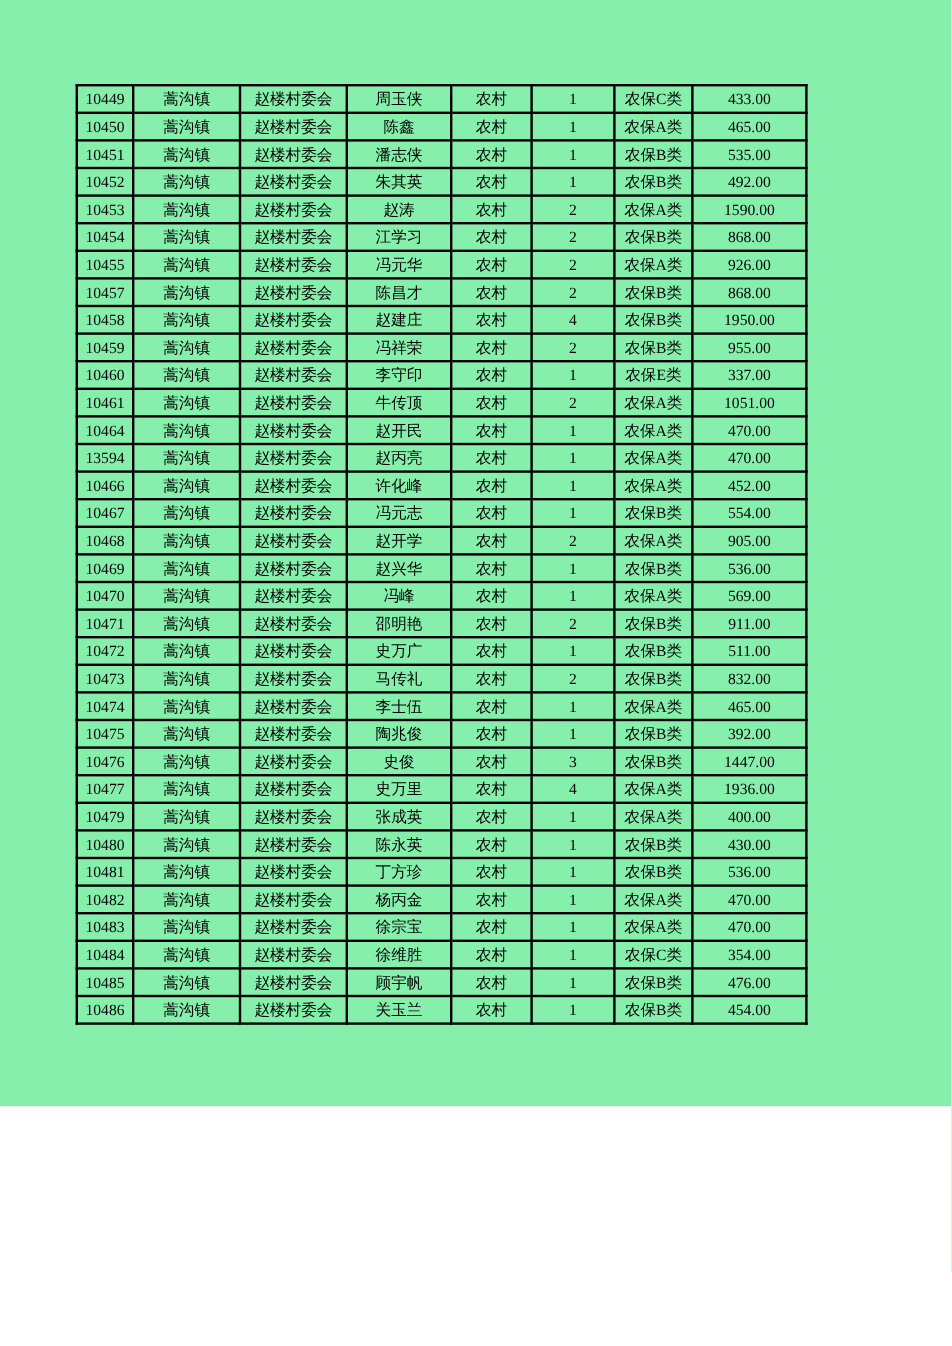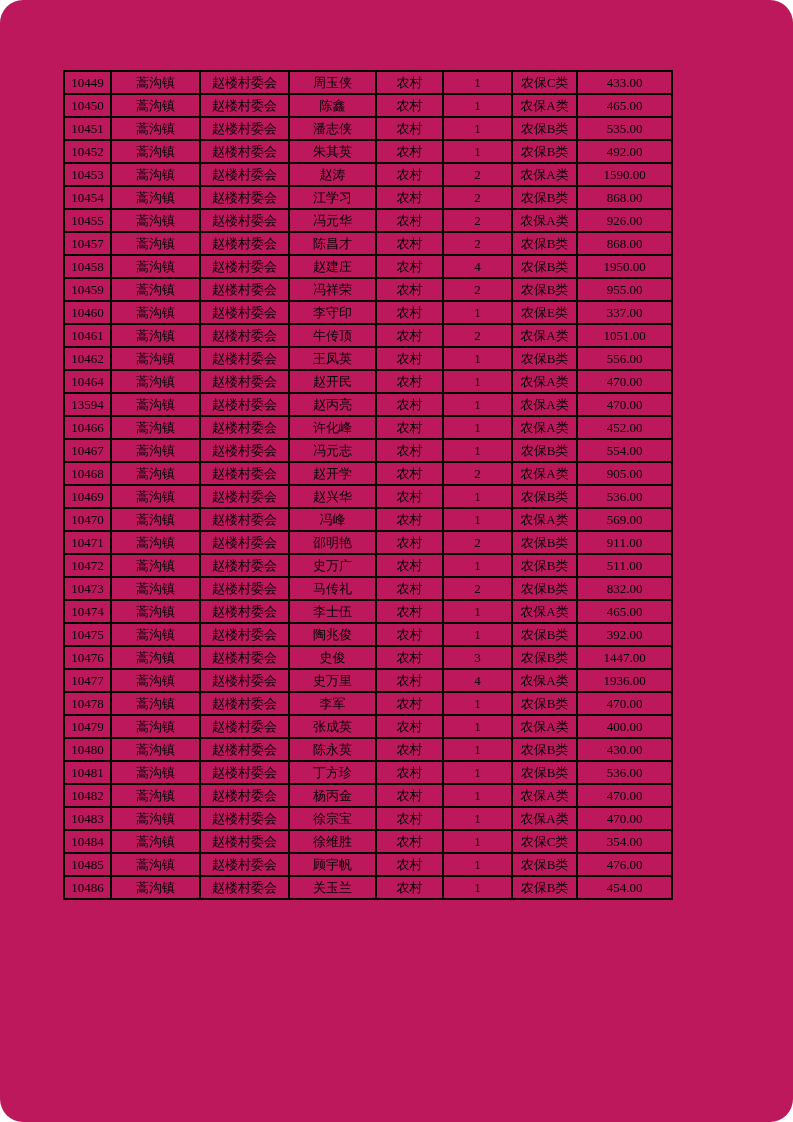--- a/index.html
+++ b/index.html
@@ -3,26 +3,25 @@
 <meta charset="utf-8">
 <style>
   html, body {
     margin: 0;
     padding: 0;
     background: #ffffff;
   }
   .page {
     position: relative;
     width: 793px;
-    height: 1122px;
-    background: #be185d;
+    height: 922px;
+    background: #86efac;
     font-family: "Liberation Serif", "DejaVu Serif", serif;
     color: #000000;
     overflow: hidden;
-    border-radius: 23px;
   }
   table.grid {
     position: absolute;
     left: 63px;
     top: 70px;
     border-collapse: collapse;
     table-layout: fixed;
     width: 608px;
   }
   table.grid td {
@@ -175,30 +174,20 @@
     <td>10461</td>
     <td>蒿沟镇</td>
     <td>赵楼村委会</td>
     <td>牛传顶</td>
     <td>农村</td>
     <td>2</td>
     <td>农保A类</td>
     <td>1051.00</td>
   </tr>
         <tr>
-    <td>10462</td>
-    <td>蒿沟镇</td>
-    <td>赵楼村委会</td>
-    <td>王凤英</td>
-    <td>农村</td>
-    <td>1</td>
-    <td>农保B类</td>
-    <td>556.00</td>
-  </tr>
-        <tr>
     <td>10464</td>
     <td>蒿沟镇</td>
     <td>赵楼村委会</td>
     <td>赵开民</td>
     <td>农村</td>
     <td>1</td>
     <td>农保A类</td>
     <td>470.00</td>
   </tr>
         <tr>
@@ -323,30 +312,20 @@
   </tr>
         <tr>
     <td>10477</td>
     <td>蒿沟镇</td>
     <td>赵楼村委会</td>
     <td>史万里</td>
     <td>农村</td>
     <td>4</td>
     <td>农保A类</td>
     <td>1936.00</td>
-  </tr>
-        <tr>
-    <td>10478</td>
-    <td>蒿沟镇</td>
-    <td>赵楼村委会</td>
-    <td>李军</td>
-    <td>农村</td>
-    <td>1</td>
-    <td>农保B类</td>
-    <td>470.00</td>
   </tr>
         <tr>
     <td>10479</td>
     <td>蒿沟镇</td>
     <td>赵楼村委会</td>
     <td>张成英</td>
     <td>农村</td>
     <td>1</td>
     <td>农保A类</td>
     <td>400.00</td>

